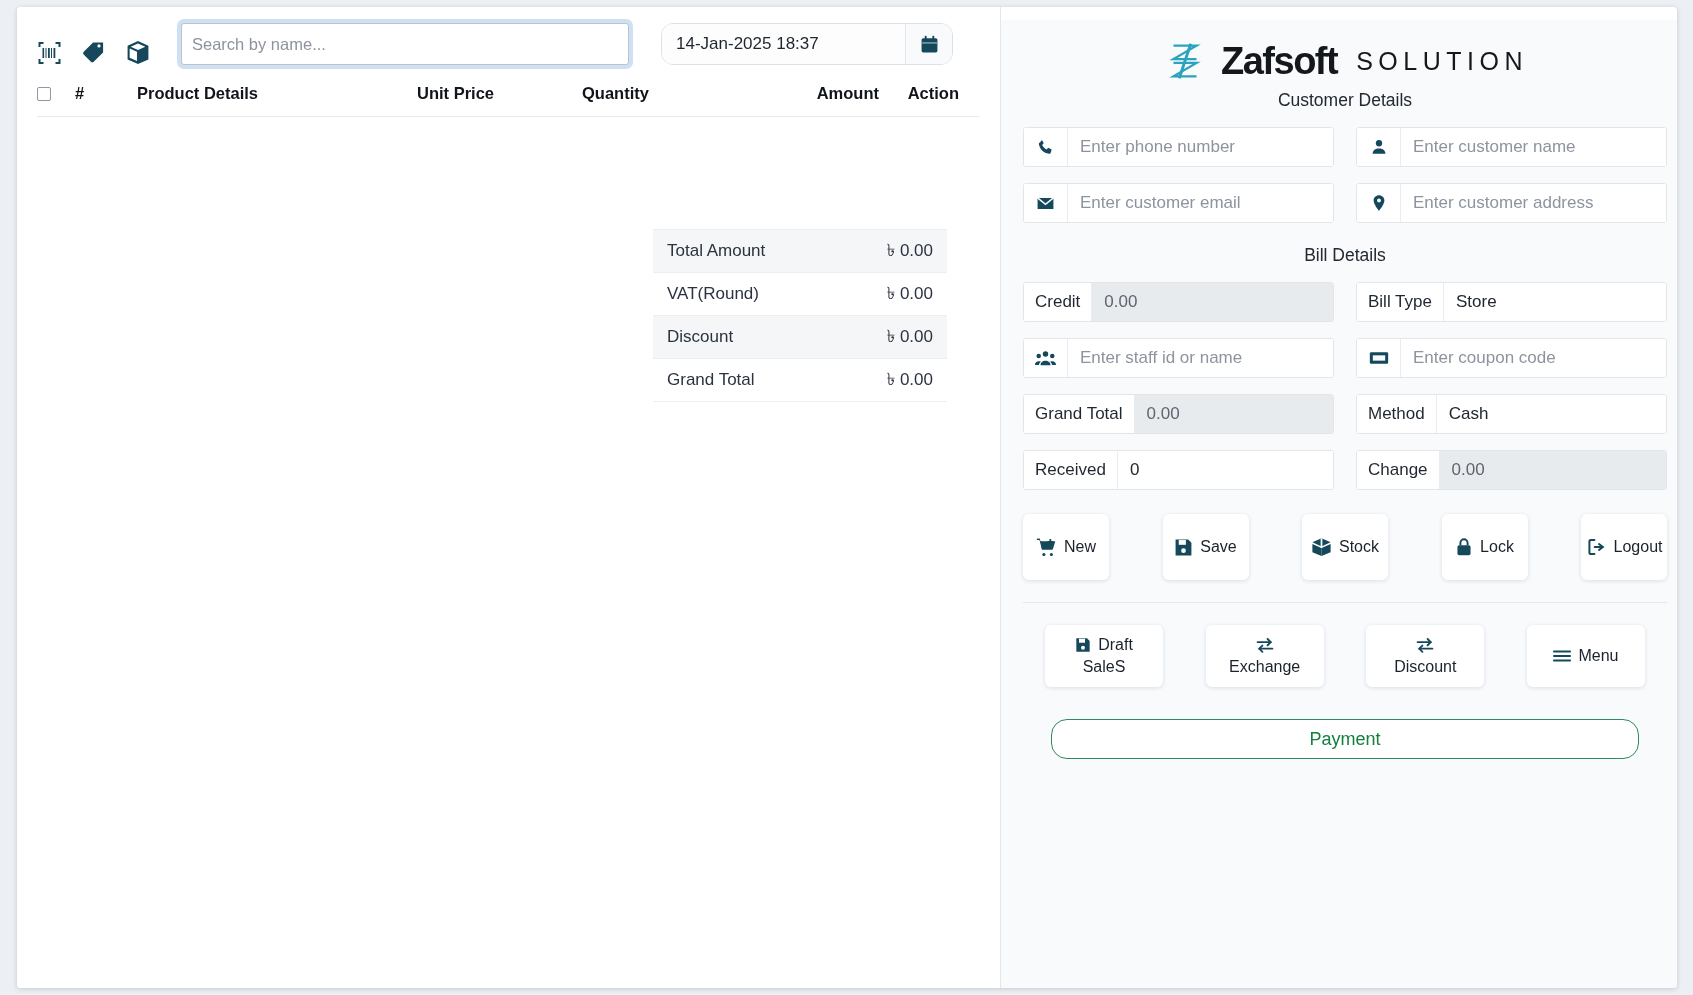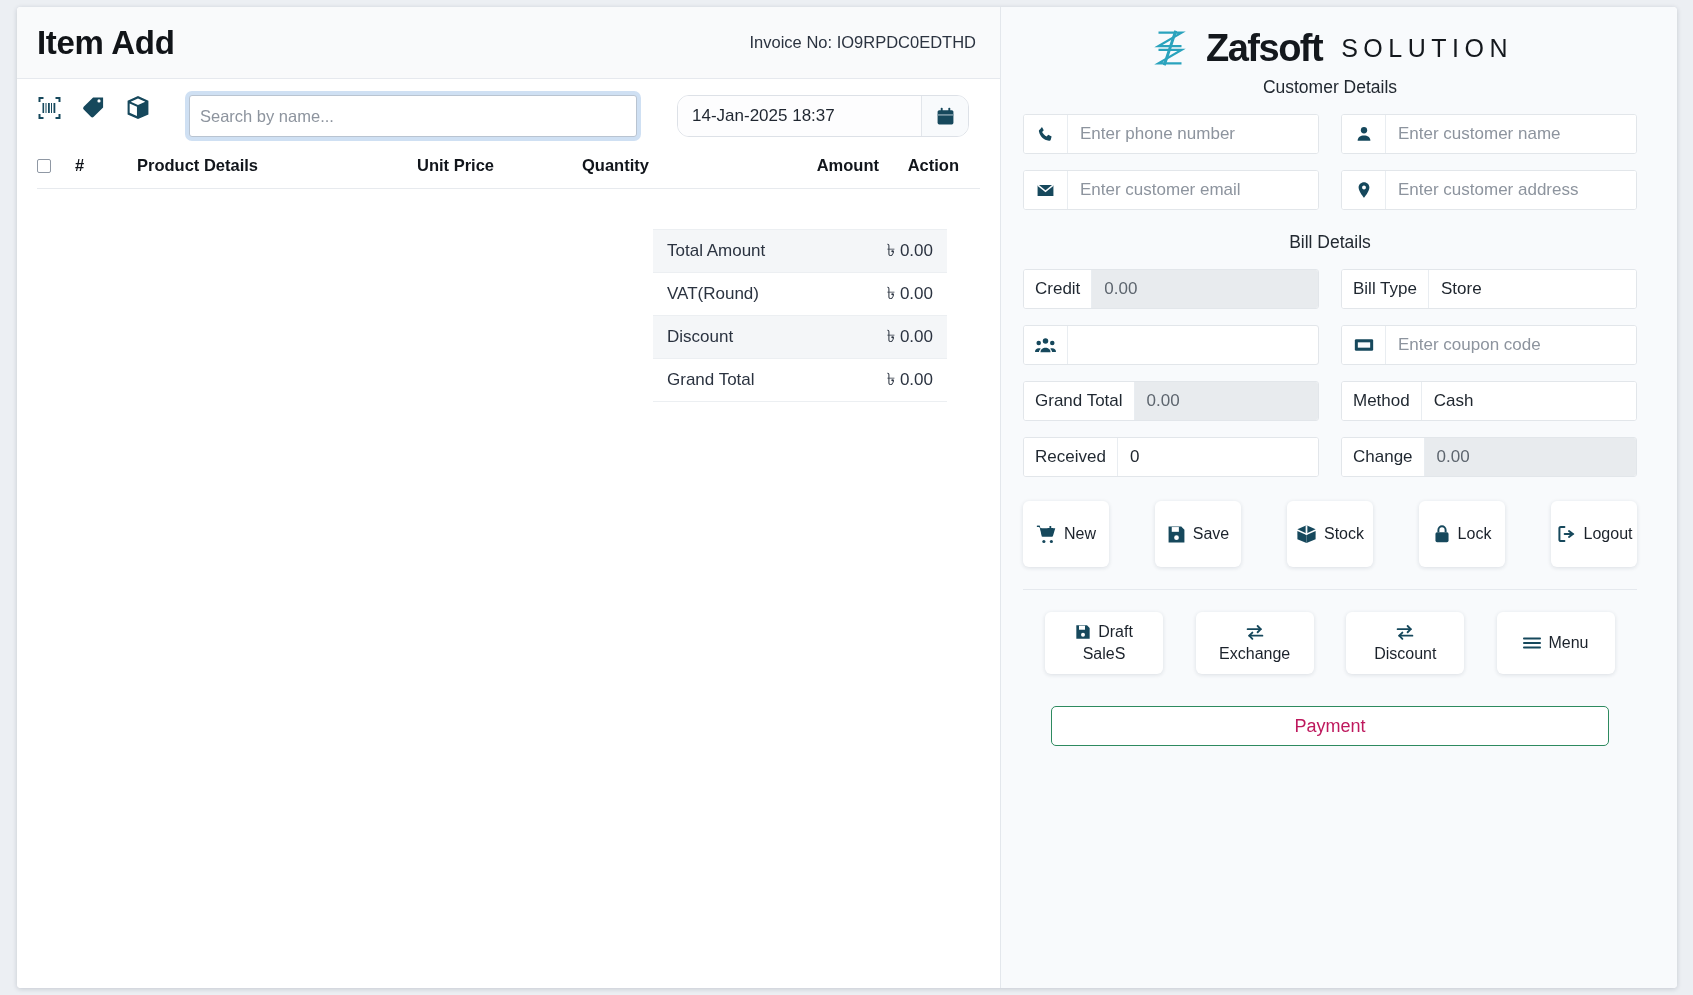--- a/index.html
+++ b/index.html
@@ -51,23 +51,23 @@
     letter-spacing: -0.3px;
   }
 
   .invoice-no {
     font-size: 16.5px;
     color: #2b3340;
   }
 
   .toolbar {
     display: flex;
-    align-items: flex-start;
+    align-items: flex-end;
     padding: 16px 20px 10px 20px;
-    gap: 16px;
+    gap: 8px;
   }
 
   .tool-icons {
     display: flex;
     align-items: center;
     gap: 19px;
     margin-right: 22px;
   }
   .tool-icons .ic { cursor: pointer; display: flex; }
 
@@ -166,21 +166,22 @@
     color: #2b3340;
     border-bottom: 1px solid #eceff2;
   }
   .tot-row.alt { background: #f4f6f8; }
   .tot-val { color: #2b3340; }
 
   
   .right-panel {
     flex: 1;
     background: #f8fafc;
-    padding: 10px 40px 0 22px;
+    padding: 10px 10px 0 22px;
+    margin-top: 13px;
   }
 
   .brand {
     display: flex;
     align-items: center;
     justify-content: center;
     gap: 13px;
     margin-top: 8px;
   }
   .brand-text {
@@ -300,44 +301,40 @@
     color: #1b222b;
   }
   .bbtn .row-inline {
     display: flex; align-items: center; gap: 7px;
   }
 
   .pay-btn {
     margin: 32px 28px 0 28px;
     height: 40px;
     border: 1px solid #2d8a5f;
-    border-radius: 5px;
-    background: #fff;
-    color: #be185d;
+    border-radius: 16px;
+    background: #fff;
+    color: #15803d;
     font-size: 18px;
     font-family: "Liberation Sans", sans-serif;
     display: flex;
     align-items: center;
     justify-content: center;
     cursor: pointer;
   }
 
   svg { display: block; }
 </style>
 </head>
 <body>
 
 <div id="app">
 
   <div class="left-panel">
 
-    <div class="left-header">
-      <div class="page-title">Item Add</div>
-      <div class="invoice-no">Invoice No: IO9RPDC0EDTHD</div>
-    </div>
 
     <div class="toolbar">
       <div class="tool-icons">
         <span class="ic">
           <svg width="25" height="24" viewBox="0 0 24 24" fill="#16485c">
             <path d="M1 6V1h5v2H3v3H1zM18 1h5v5h-2V3h-3V1zM1 18h2v3h3v2H1v-5zM21 18h2v5h-5v-2h3v-3z"></path>
             <rect x="5" y="7" width="1.6" height="10"></rect>
               <rect x="8" y="7" width="1" height="10"></rect>
             <rect x="10.5" y="7" width="1.8" height="10"></rect>
               <rect x="13.5" y="7" width="1" height="10"></rect>
@@ -480,20 +477,21 @@
         <div class="ic-box">
           <svg width="21" height="18" viewBox="0 0 26 20" fill="#16485c">
             <circle cx="13" cy="5" r="3.4"></circle>
               <circle cx="4.6" cy="7.4" r="2.8"></circle>
               <circle cx="21.4" cy="7.4" r="2.8"></circle>
             <path d="M6.8 19c0-3.6 2.8-5.6 6.2-5.6s6.2 2 6.2 5.6z"></path>
             <path d="M0 18.6c0-3 2-4.6 4.6-4.6 1 0 1.9.2 2.6.6-1.3 1-2.1 2.4-2.3 4z"></path>
             <path d="M26 18.6c0-3-2-4.6-4.6-4.6-1 0-1.9.2-2.6.6 1.3 1 2.1 2.4 2.3 4z"></path>
           </svg>
         </div>
+        <input type="text" value="" placeholder="Enter staff id or name" style="">
       </div>
 
       <div class="field">
         <div class="ic-box">
           <svg width="20" height="18" viewBox="0 0 24 20" fill="#16485c">
             <rect x="1" y="3" width="22" height="14" rx="1.6"></rect>
             <rect x="4.6" y="6.8" width="14.8" height="6.4" fill="#f8fafc"></rect>
           </svg>
         </div>
         <input type="text" value="" placeholder="Enter coupon code" style="">

